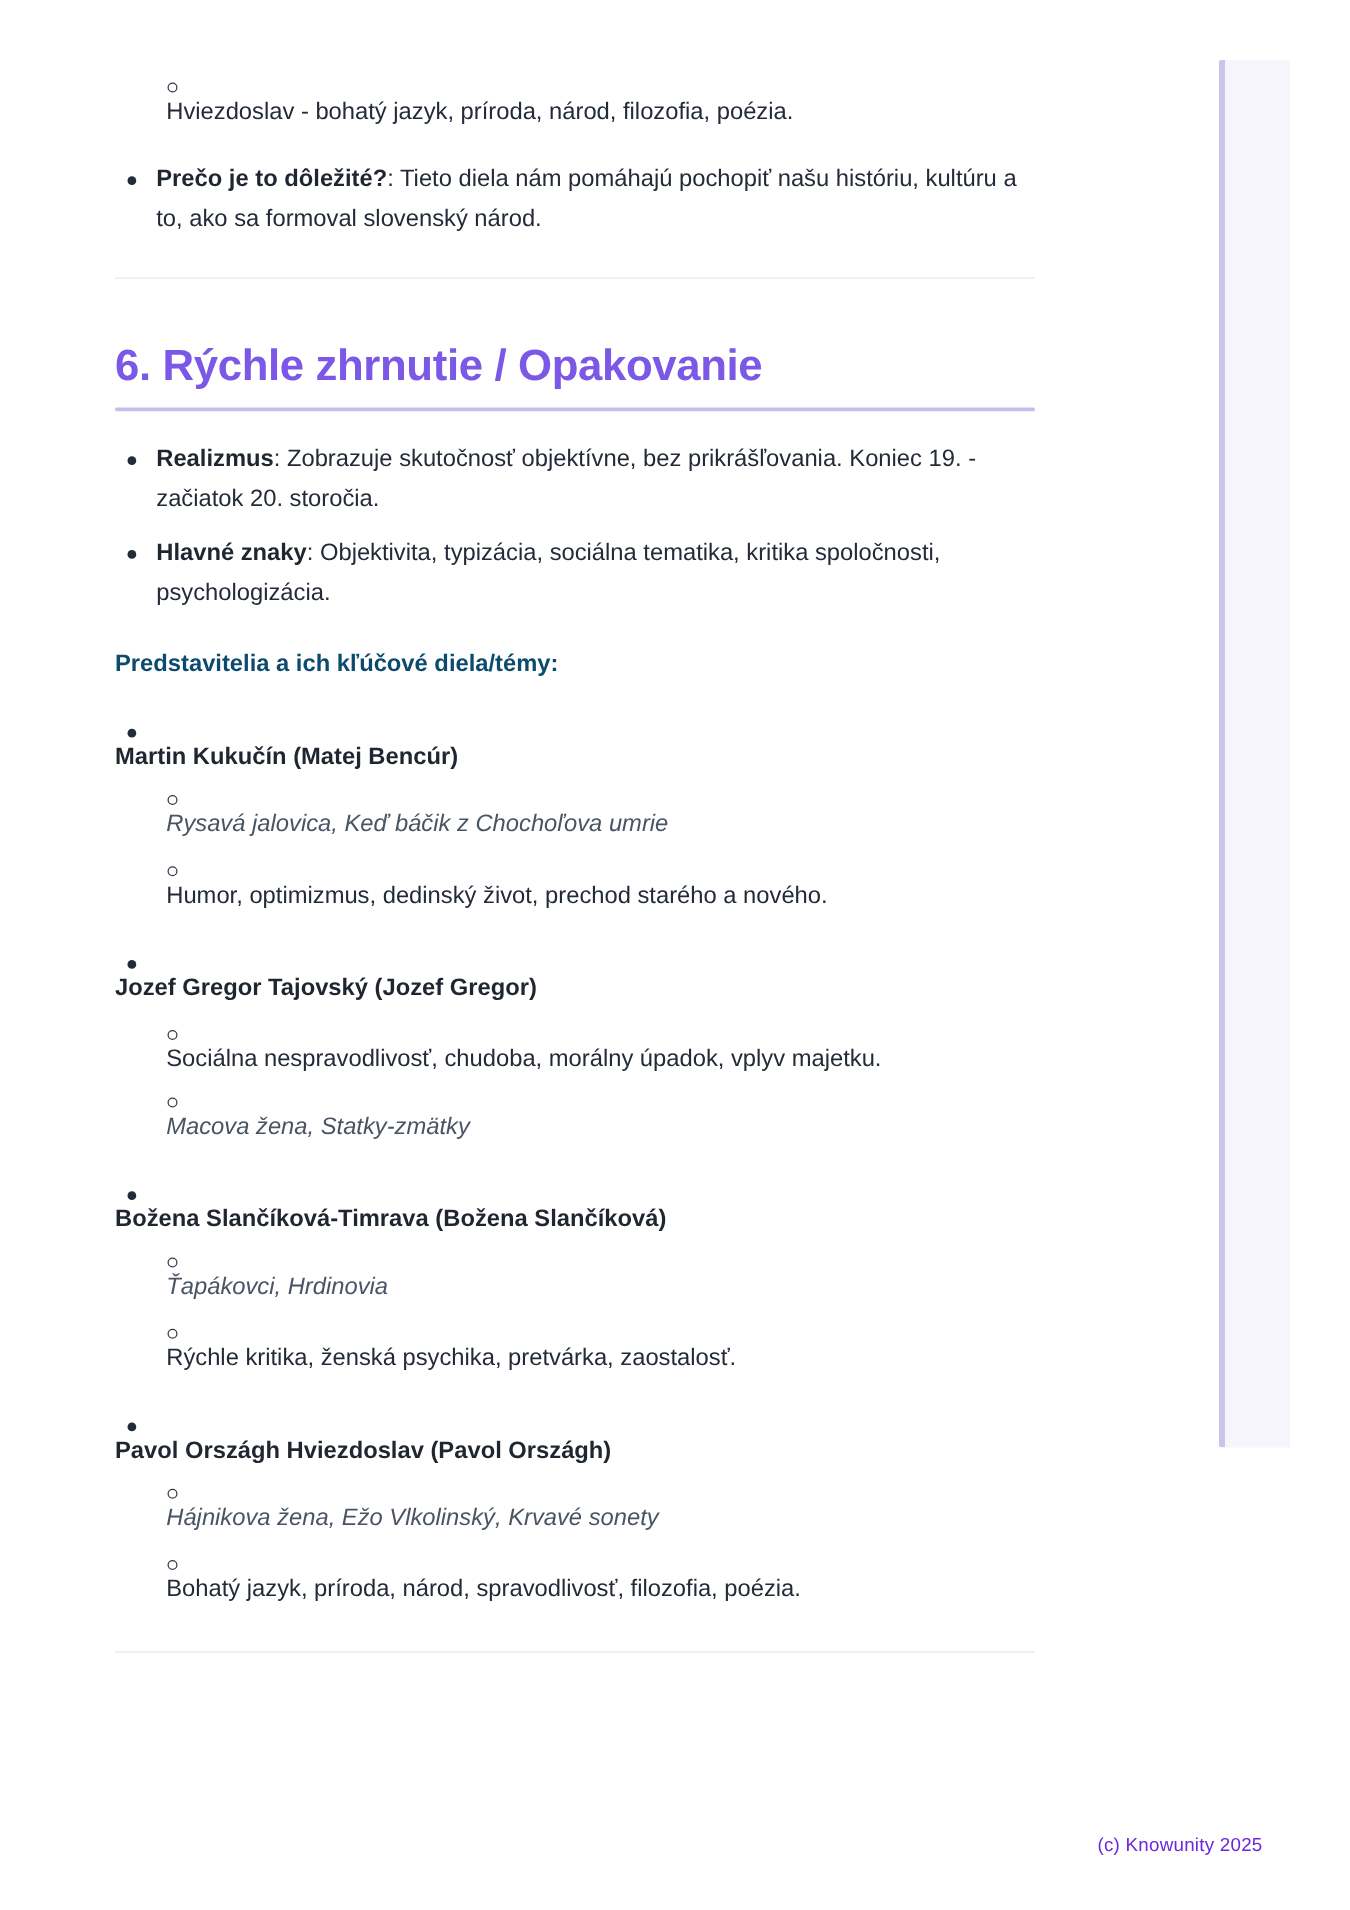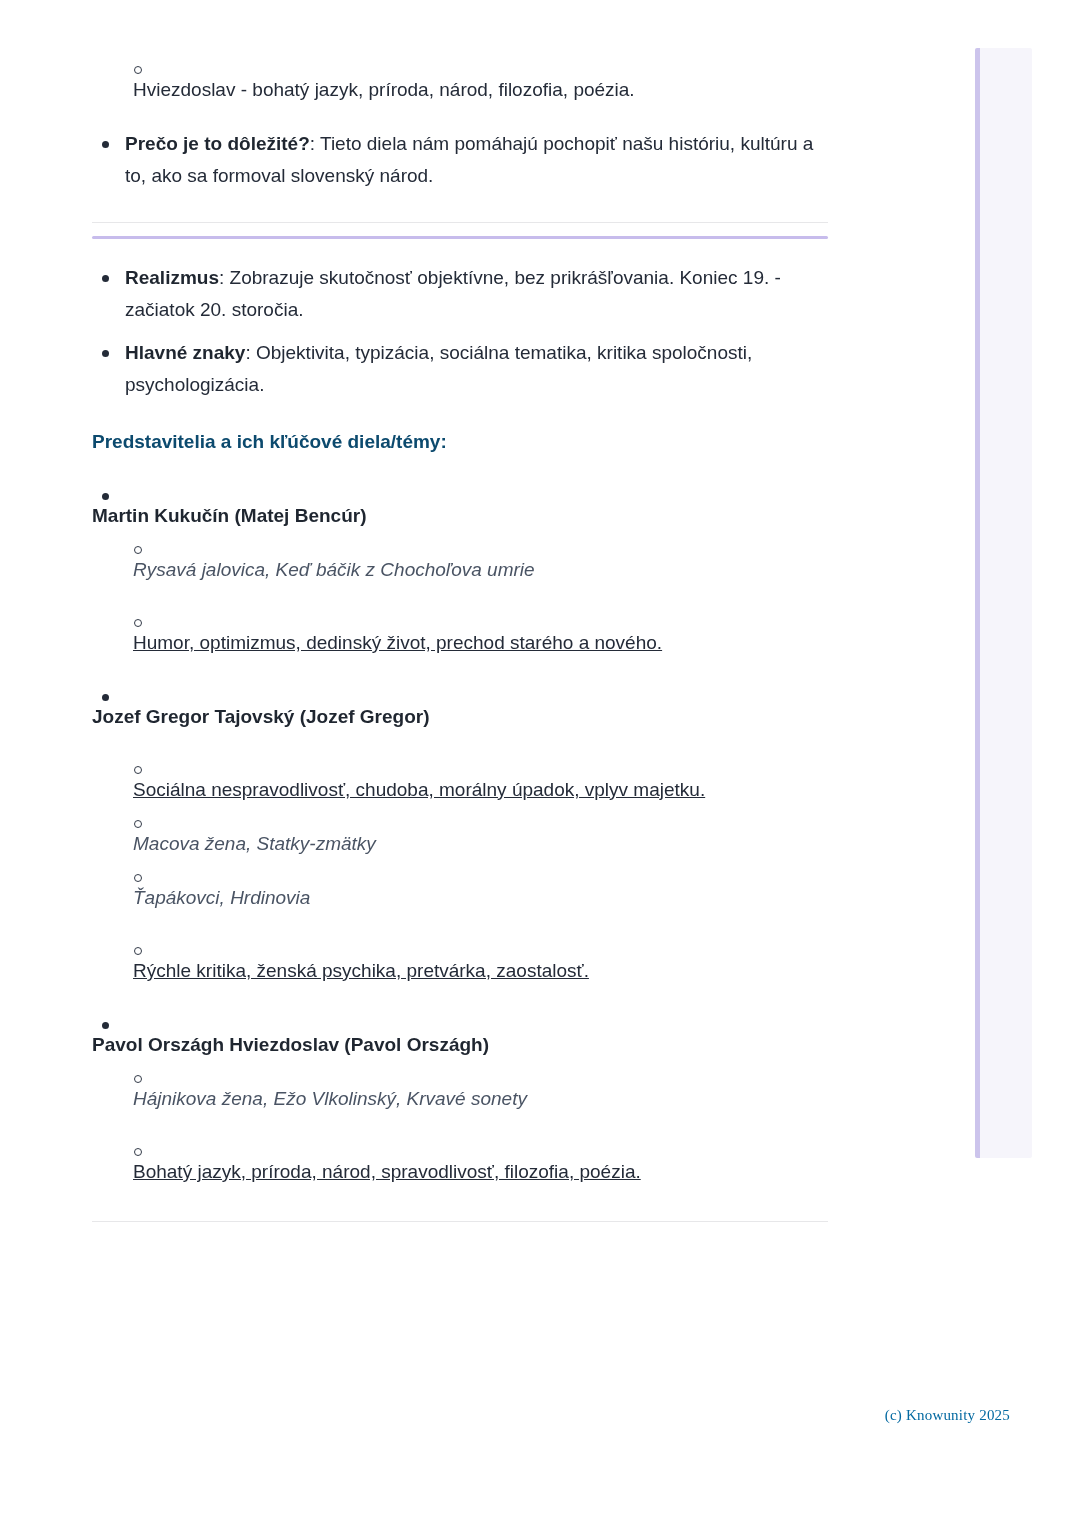--- a/index.html
+++ b/index.html
@@ -62,39 +62,38 @@
     line-height: 32px;
     color: #0c4a6e;
   }
   
   .top-sub { margin-top: 9px; }
   .importance { margin-top: 22px; }
   .summary-item-1 { margin-top: 23px; }
   .summary-item-2 { margin-top: 11px; }
   .author-block { margin-top: 22px; flex-direction: column; }
   .author-works { margin-top: 2px; }
-  .author-themes { margin-top: 21px; text-decoration: underline; }
+  .author-themes { margin-top: 5px; }
   
   .scroll-track {
     position: absolute;
     left: 975px; top: 48px;
     width: 57px; height: 1110px;
     background: #f6f5fb;
     border-left: 5px solid #ccc4ec;
     border-radius: 2px;
   }
   
   .footer {
     position: absolute;
-    top: 1405px; right: 70px;
+    top: 1467px; right: 70px;
     font-size: 15px;
     line-height: 20px;
-    color: #0369a1;
+    color: #6d28d9;
     letter-spacing: 0.2px;
-    font-family: Liberation Serif, serif;
   }
 </style>
 </head>
 <body>
 
 <main class="content">
 
   <div class="row lvl2 top-sub">
     <span class="marker">
         <i class="ring"></i>
@@ -104,20 +103,21 @@
 
   <div class="row lvl1 importance">
     <span class="marker">
         <i class="dot"></i>
       </span>
     <span class="txt"><strong>Prečo je to dôležité?</strong><span>: Tieto diela nám pomáhajú pochopiť našu históriu, kultúru a to, ako sa formoval slovenský národ.</span></span>
   </div>
 
   <hr class="divider divider-1">
 
+  <h1 class="section-heading">6. Rýchle zhrnutie / Opakovanie</h1>
   <div class="heading-underline"></div>
 
   <div class="row lvl1 summary-item-1">
     <span class="marker">
         <i class="dot"></i>
       </span>
     <span class="txt"><strong>Realizmus</strong><span>: Zobrazuje skutočnosť objektívne, bez prikrášľovania. Koniec 19. - začiatok 20. storočia.</span></span>
   </div>
   <div class="row lvl1 summary-item-2">
     <span class="marker">
@@ -159,20 +159,26 @@
       </span>
     <span class="txt">Sociálna nespravodlivosť, chudoba, morálny úpadok, vplyv majetku.</span>
   </div>
   <div class="row lvl2 author-works">
     <span class="marker">
         <i class="ring"></i>
       </span>
     <span class="txt works">Macova žena, Statky-zmätky</span>
   </div>
 
+  <div class="row lvl1 author-block">
+    <span class="marker">
+        <i class="dot"></i>
+      </span>
+    <span class="txt"><strong>Božena Slančíková-Timrava (Božena Slančíková)</strong></span>
+  </div>
   <div class="row lvl2 author-works">
     <span class="marker">
         <i class="ring"></i>
       </span>
     <span class="txt works">Ťapákovci, Hrdinovia</span>
   </div>
   <div class="row lvl2 author-themes">
     <span class="marker">
         <i class="ring"></i>
       </span>

